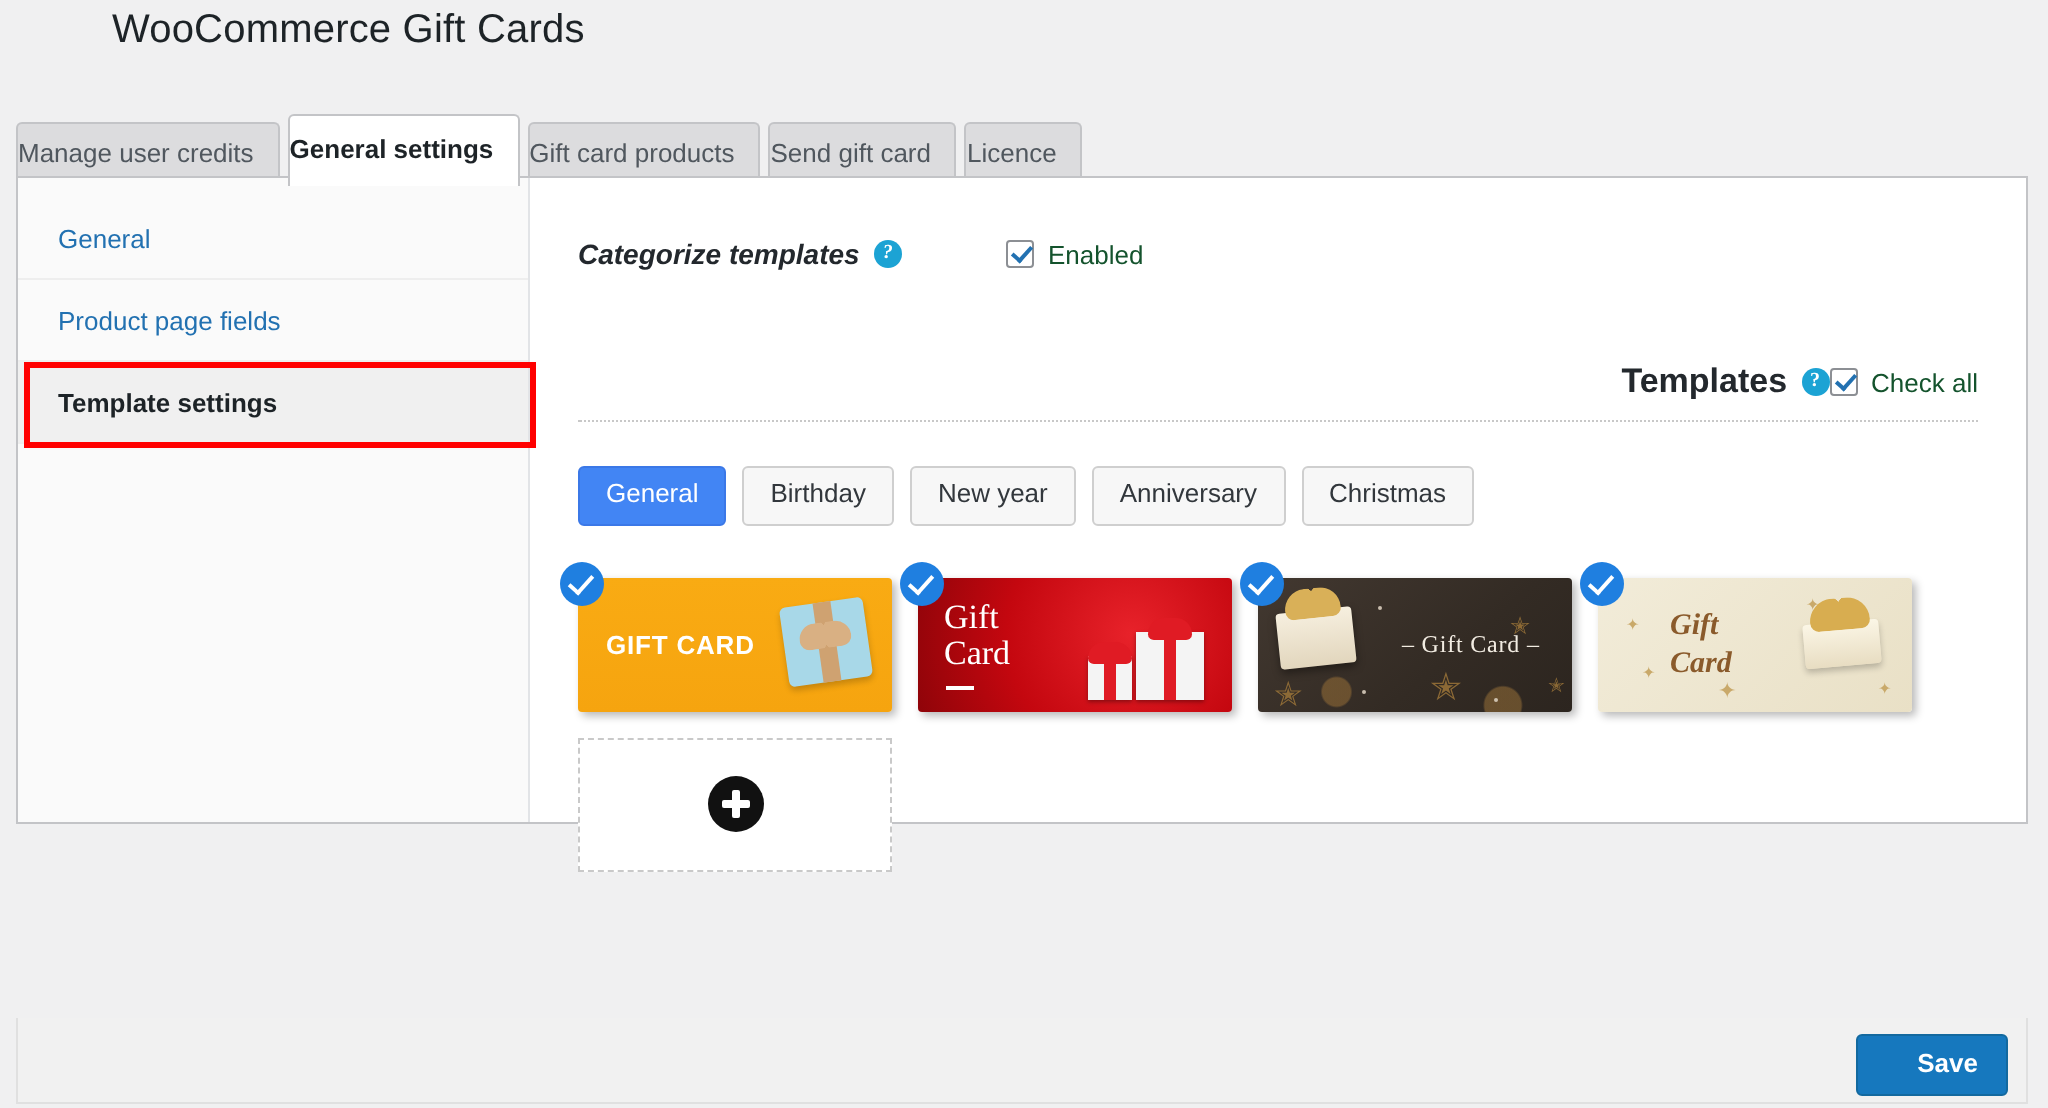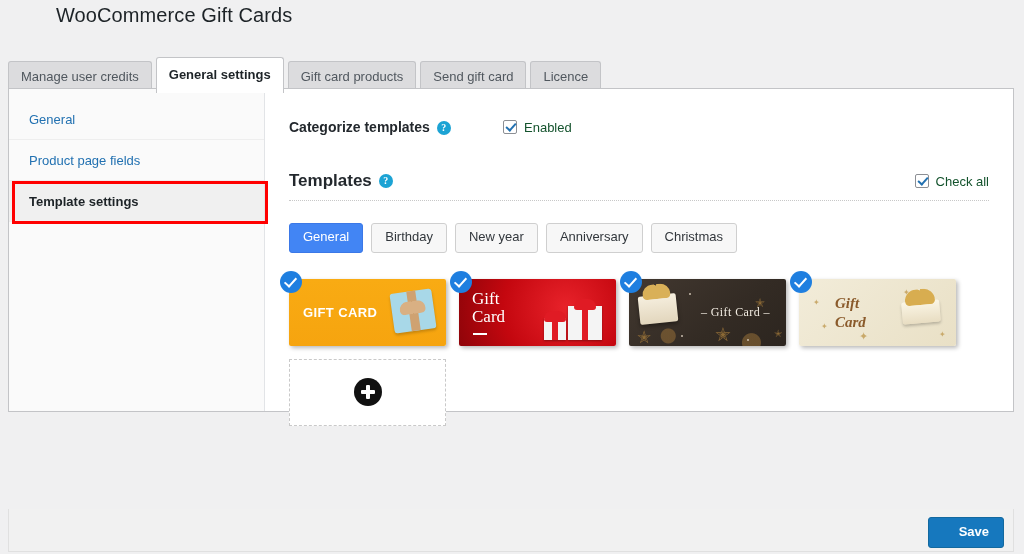--- a/index.html
+++ b/index.html
@@ -40,21 +40,21 @@
     top: 56px;
     display: flex;
     align-items: flex-end;
     gap: 4px;
   }
   .tab {
     background: #dcdcde;
     border: 1px solid #c3c4c7;
     border-bottom: none;
     border-radius: 3px 3px 0 0;
-    padding: 7px 12px 8px 12px;
+    padding: 7px 12px 8px 0;
     font-size: 13px;
     color: #50575e;
     line-height: 1.2;
     cursor: pointer;
     position: relative;
     top: 1px;
   }
   .tab.active {
     background: #ffffff;
     color: #1d2327;
@@ -130,22 +130,23 @@
     display: flex;
     align-items: center;
     height: 24px;
   }
   .field-label {
     font-size: 14px;
     font-weight: bold;
     color: #23282d;
     width: 214px;
     display: flex;
-    align-items: flex-end;
+    align-items: center;
     gap: 7px;
+    font-style: italic;
   }
   .help-icon {
     display: inline-flex;
     align-items: center;
     justify-content: center;
     width: 14px;
     height: 14px;
     border-radius: 50%;
     background: #1ca3d4;
     color: #ffffff;
@@ -182,24 +183,24 @@
     top: 0px;
     width: 4px;
     height: 8px;
     border: solid #2271b1;
     border-width: 0 2px 2px 0;
     transform: rotate(42deg);
   }
 
   
   .templates-header {
-    margin-top: 32px;
+    margin-top: 42px;
     display: flex;
     align-items: center;
-    justify-content: space-between;
+    justify-content: flex-end;
   }
   .templates-title {
     font-size: 17px;
     font-weight: bold;
     color: #23282d;
     display: flex;
     align-items: center;
     gap: 7px;
   }
   .divider {

